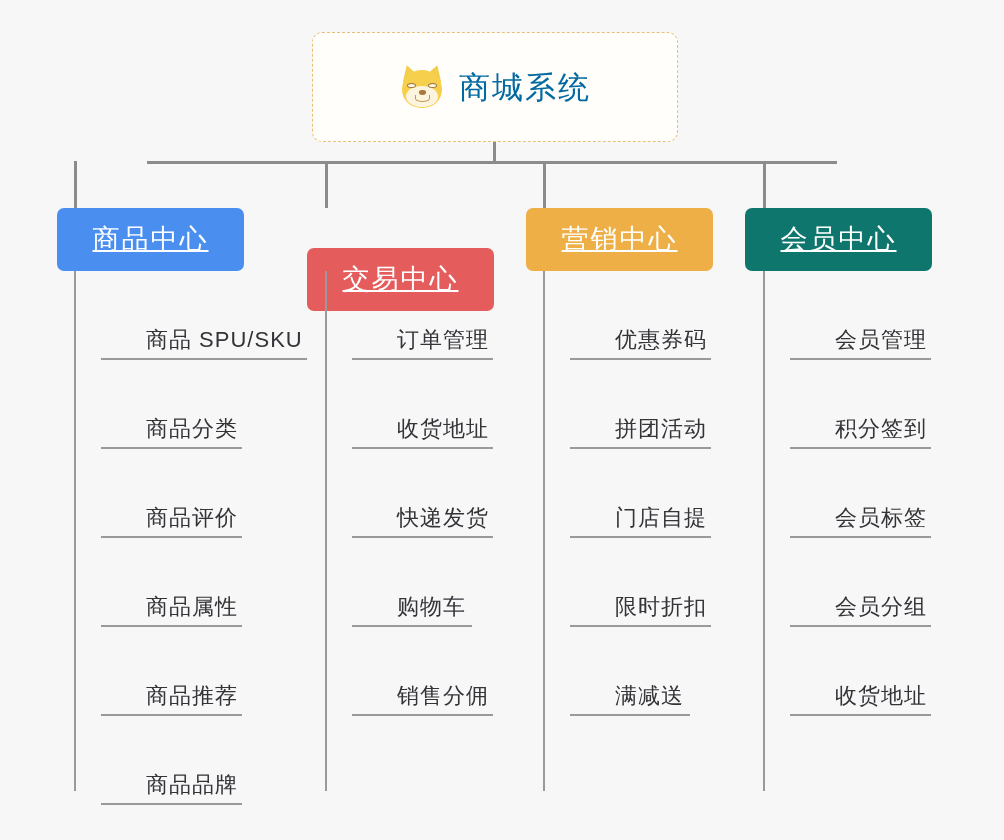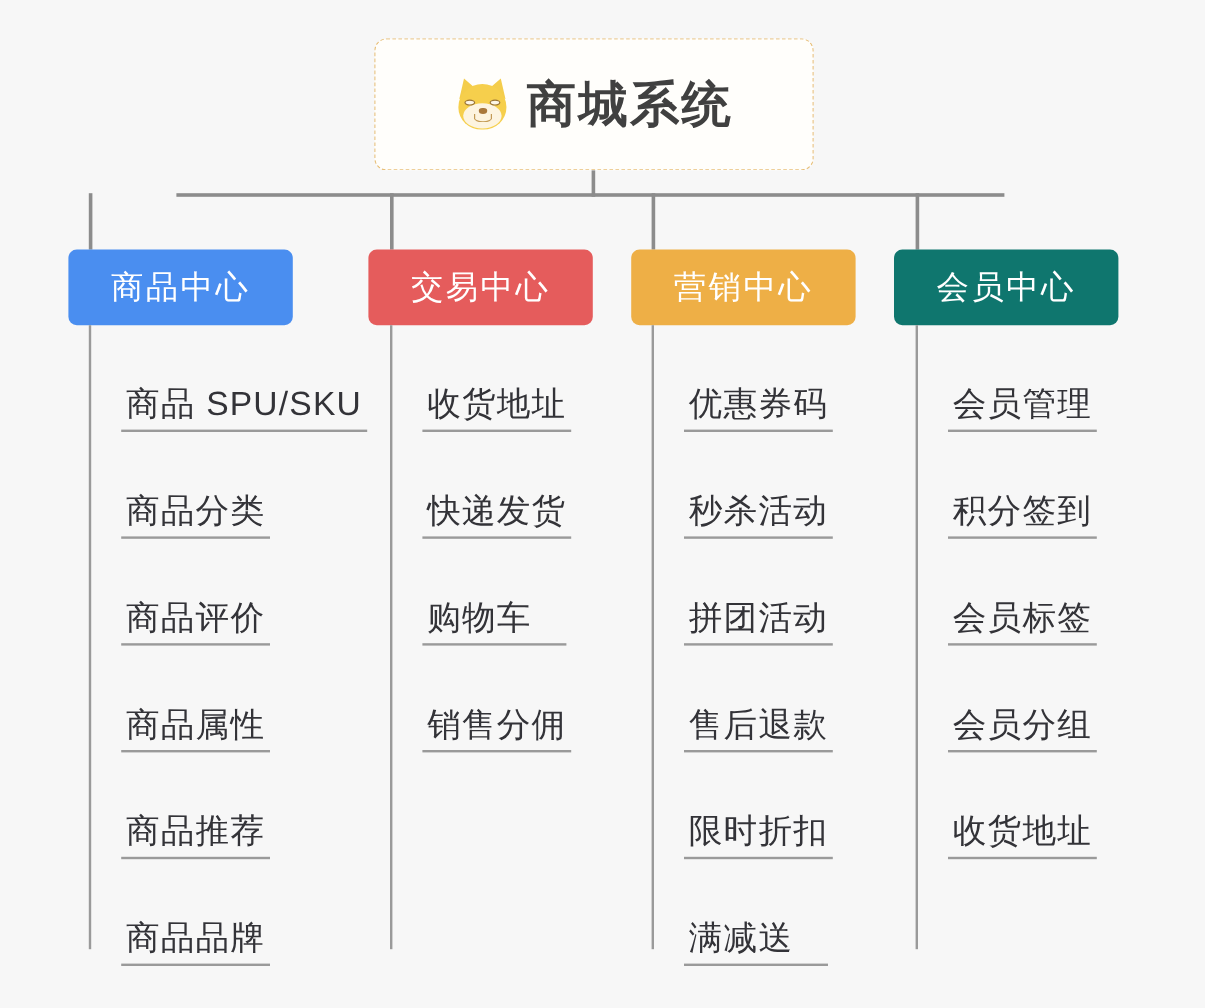--- a/index.html
+++ b/index.html
@@ -29,26 +29,25 @@
     height: 110px;
     background: #fffefb;
     border: 1px dashed #e8bf78;
     border-radius: 10px;
     display: flex;
     align-items: center;
     justify-content: center;
     gap: 14px;
   }
   .root-title {
-    font-size: 41px;
-    color: #404040;
+    font-size: 31px;
+    color: #0369a1;
     letter-spacing: 2px;
     line-height: 1;
     white-space: nowrap;
-    font-weight: bold;
   }
 
   
   .shiba {
     position: relative;
     width: 46px;
     height: 46px;
     flex: 0 0 46px;
   }
   .shiba .ear {
@@ -120,20 +119,21 @@
     display: flex;
     align-items: center;
     justify-content: center;
   }
   .cat-label {
     color: #ffffff;
     font-size: 27px;
     letter-spacing: 2px;
     line-height: 1;
     white-space: nowrap;
+    text-decoration: underline;
   }
 
   
   .branch-col {
     position: absolute;
     top: 271px;
   }
   .branch-trunk {
     position: absolute;
     left: 0; top: 0;
@@ -148,25 +148,26 @@
     padding-left: 31px;
   }
   .leaf-inner {
     display: inline-block;
     border-bottom: 2px solid #9a9a9a;
     padding: 0 4px 7px 4px;
     margin-left: -4px;
     min-width: 120px;
   }
   .leaf-label {
-    font-size: 28px;
+    font-size: 22px;
     color: #333338;
     letter-spacing: 1px;
     line-height: 1.05;
     white-space: nowrap;
+    margin-left: 41px;
   }
 </style>
 </head>
 <body>
 
 <div id="mindmap">
 
   <div class="root-node">
     <span class="shiba">
       <span class="ear l"></span>
@@ -208,25 +209,28 @@
         <div class="leaf">
           <div class="leaf-inner"><span class="leaf-label">商品属性</span></div>
         </div>
         <div class="leaf">
           <div class="leaf-inner"><span class="leaf-label">商品推荐</span></div>
         </div>
         <div class="leaf">
           <div class="leaf-inner"><span class="leaf-label">商品品牌</span></div>
         </div>
       </div>
-      <div class="cat-box" style="left: 307px; width: 187px; background: rgb(229, 92, 92);">
+      <div class="cat-box" style="left: 307px; width: 187px; background: rgb(229, 92, 92); margin-top: 40px;">
         <span class="cat-label">交易中心</span>
       </div>
       <div class="branch-col" style="left: 325px;">
         <div class="branch-trunk" style="height: 520px;"></div>
+        <div class="leaf">
+          <div class="leaf-inner"><span class="leaf-label">订单管理</span></div>
+        </div>
         <div class="leaf">
           <div class="leaf-inner"><span class="leaf-label">收货地址</span></div>
         </div>
         <div class="leaf">
           <div class="leaf-inner"><span class="leaf-label">快递发货</span></div>
         </div>
         <div class="leaf">
           <div class="leaf-inner"><span class="leaf-label">购物车</span></div>
         </div>
         <div class="leaf">
@@ -235,27 +239,24 @@
       </div>
       <div class="cat-box" style="left: 526px; width: 187px; background: rgb(238, 175, 70);">
         <span class="cat-label">营销中心</span>
       </div>
       <div class="branch-col" style="left: 543px;">
         <div class="branch-trunk" style="height: 520px;"></div>
         <div class="leaf">
           <div class="leaf-inner"><span class="leaf-label">优惠券码</span></div>
         </div>
         <div class="leaf">
-          <div class="leaf-inner"><span class="leaf-label">秒杀活动</span></div>
-        </div>
-        <div class="leaf">
           <div class="leaf-inner"><span class="leaf-label">拼团活动</span></div>
         </div>
         <div class="leaf">
-          <div class="leaf-inner"><span class="leaf-label">售后退款</span></div>
+          <div class="leaf-inner"><span class="leaf-label">门店自提</span></div>
         </div>
         <div class="leaf">
           <div class="leaf-inner"><span class="leaf-label">限时折扣</span></div>
         </div>
         <div class="leaf">
           <div class="leaf-inner"><span class="leaf-label">满减送</span></div>
         </div>
       </div>
       <div class="cat-box" style="left: 745px; width: 187px; background: #0f766e;">
         <span class="cat-label">会员中心</span>

